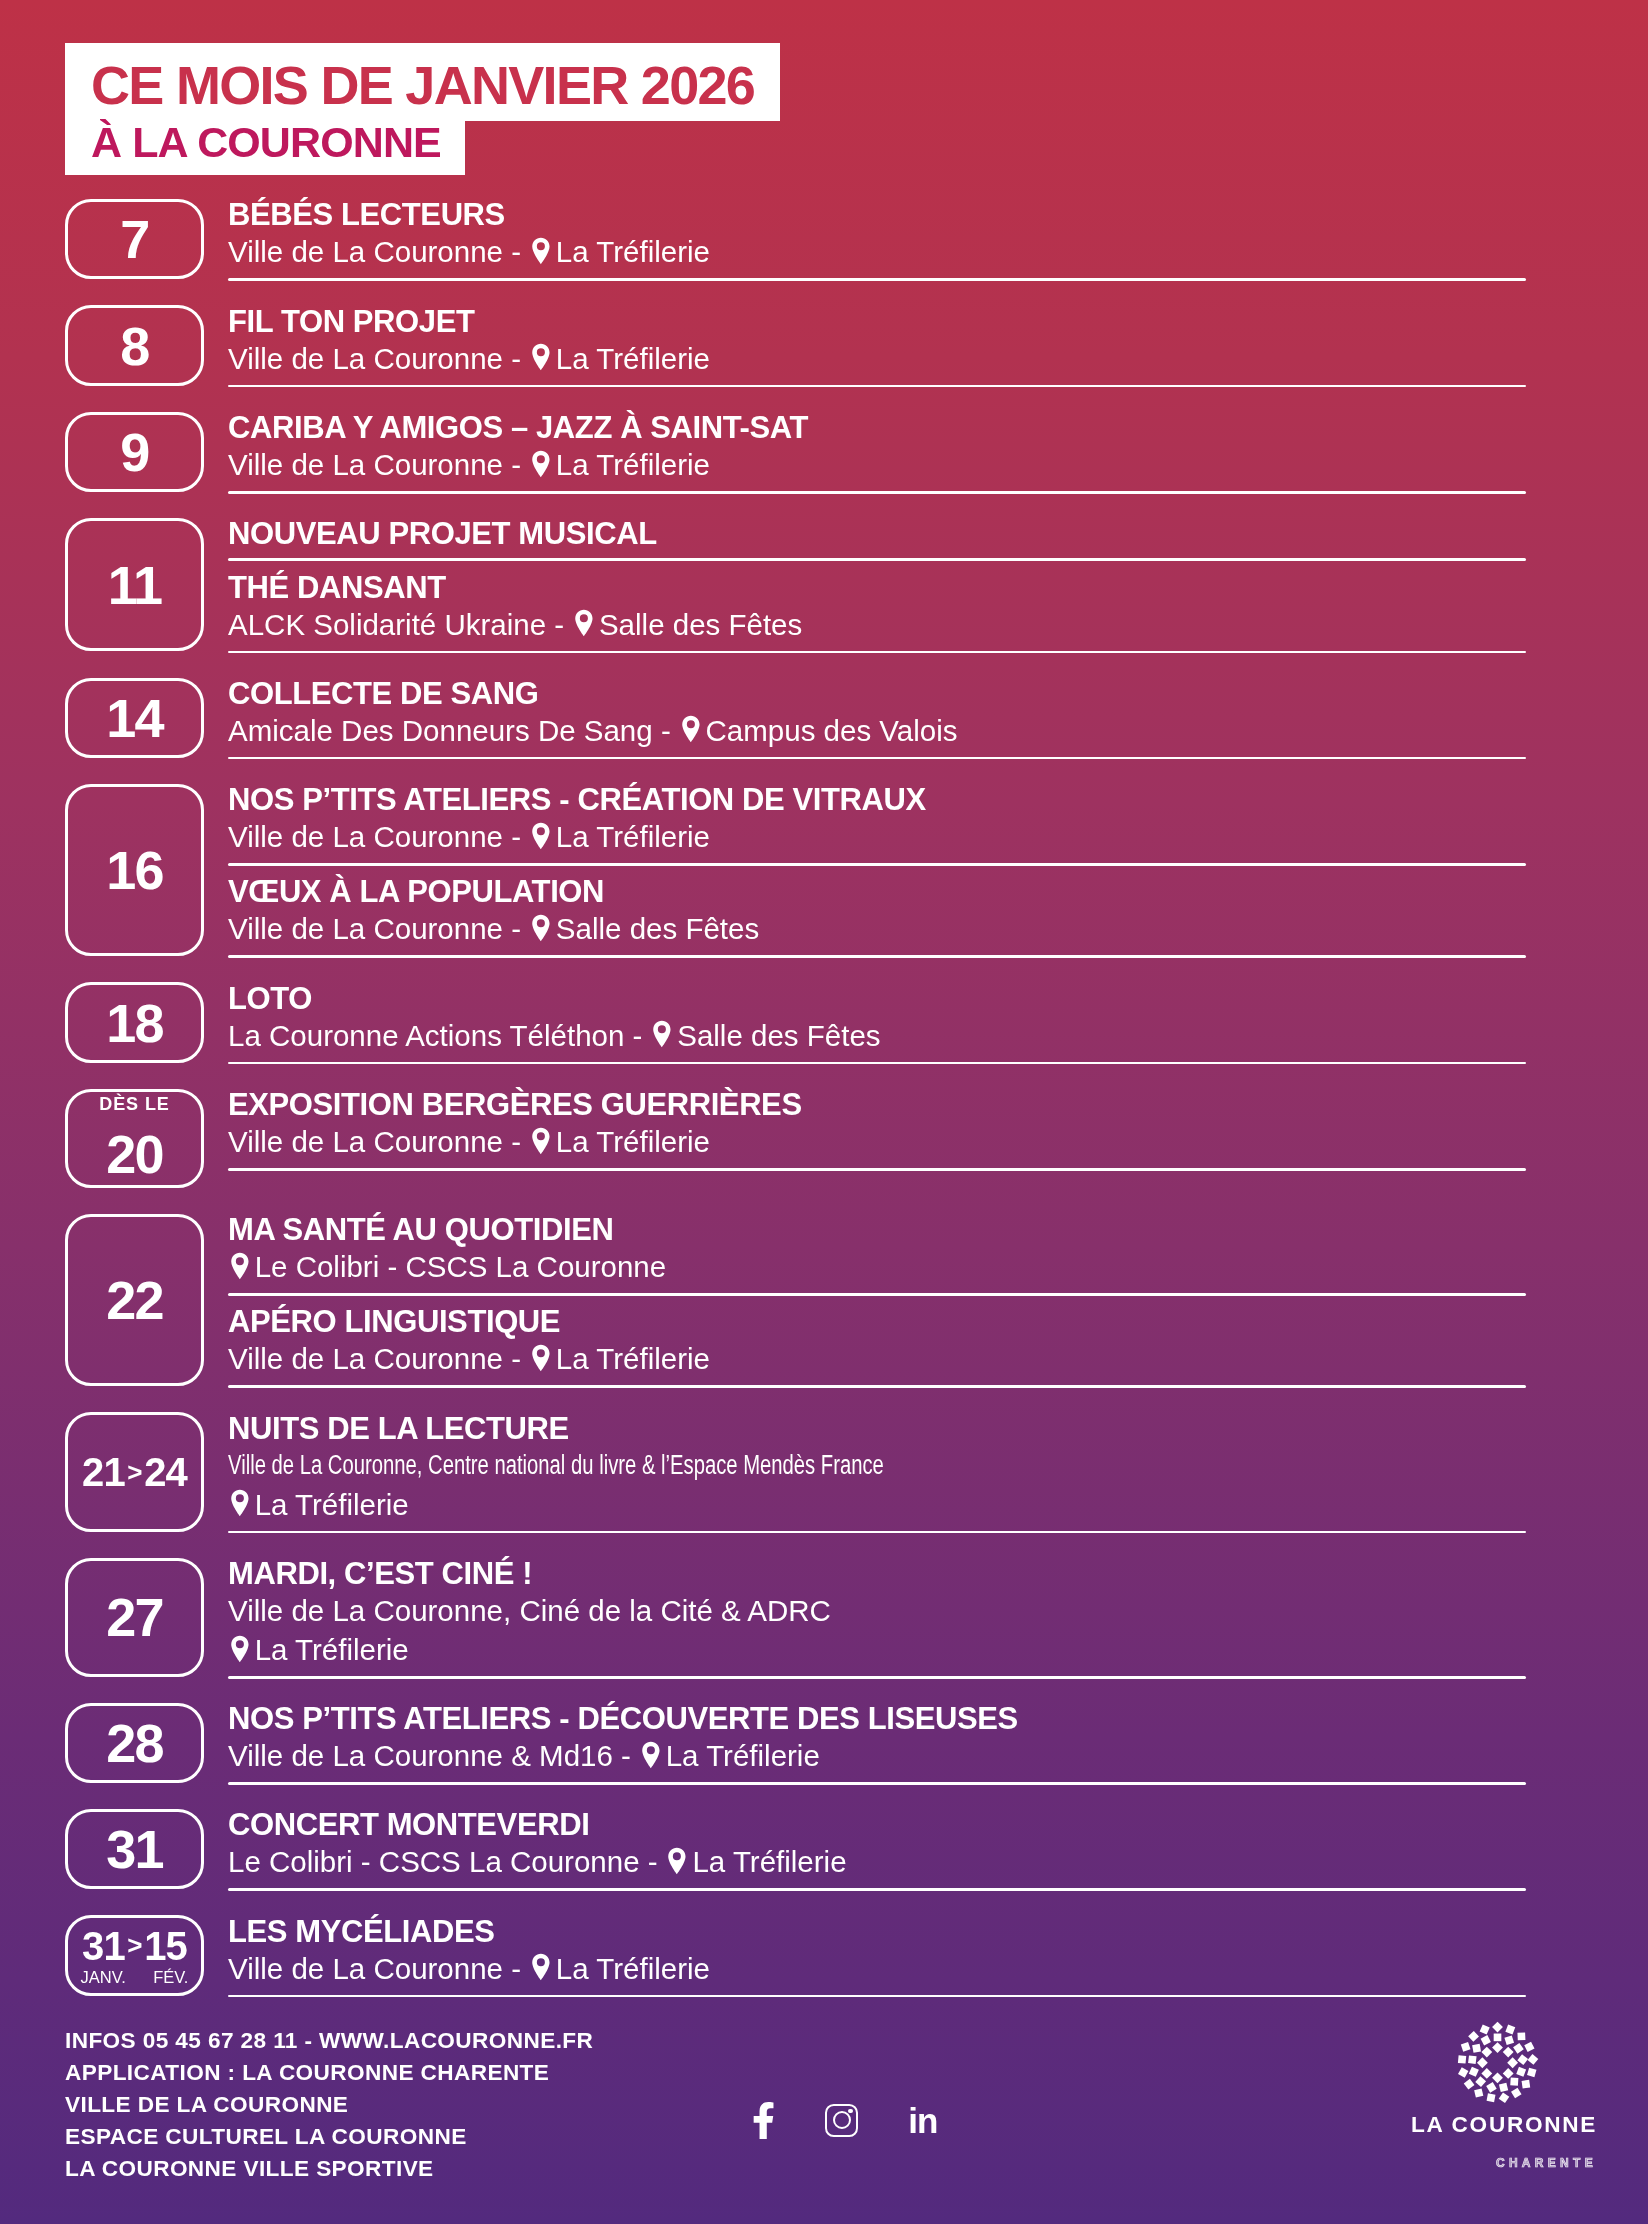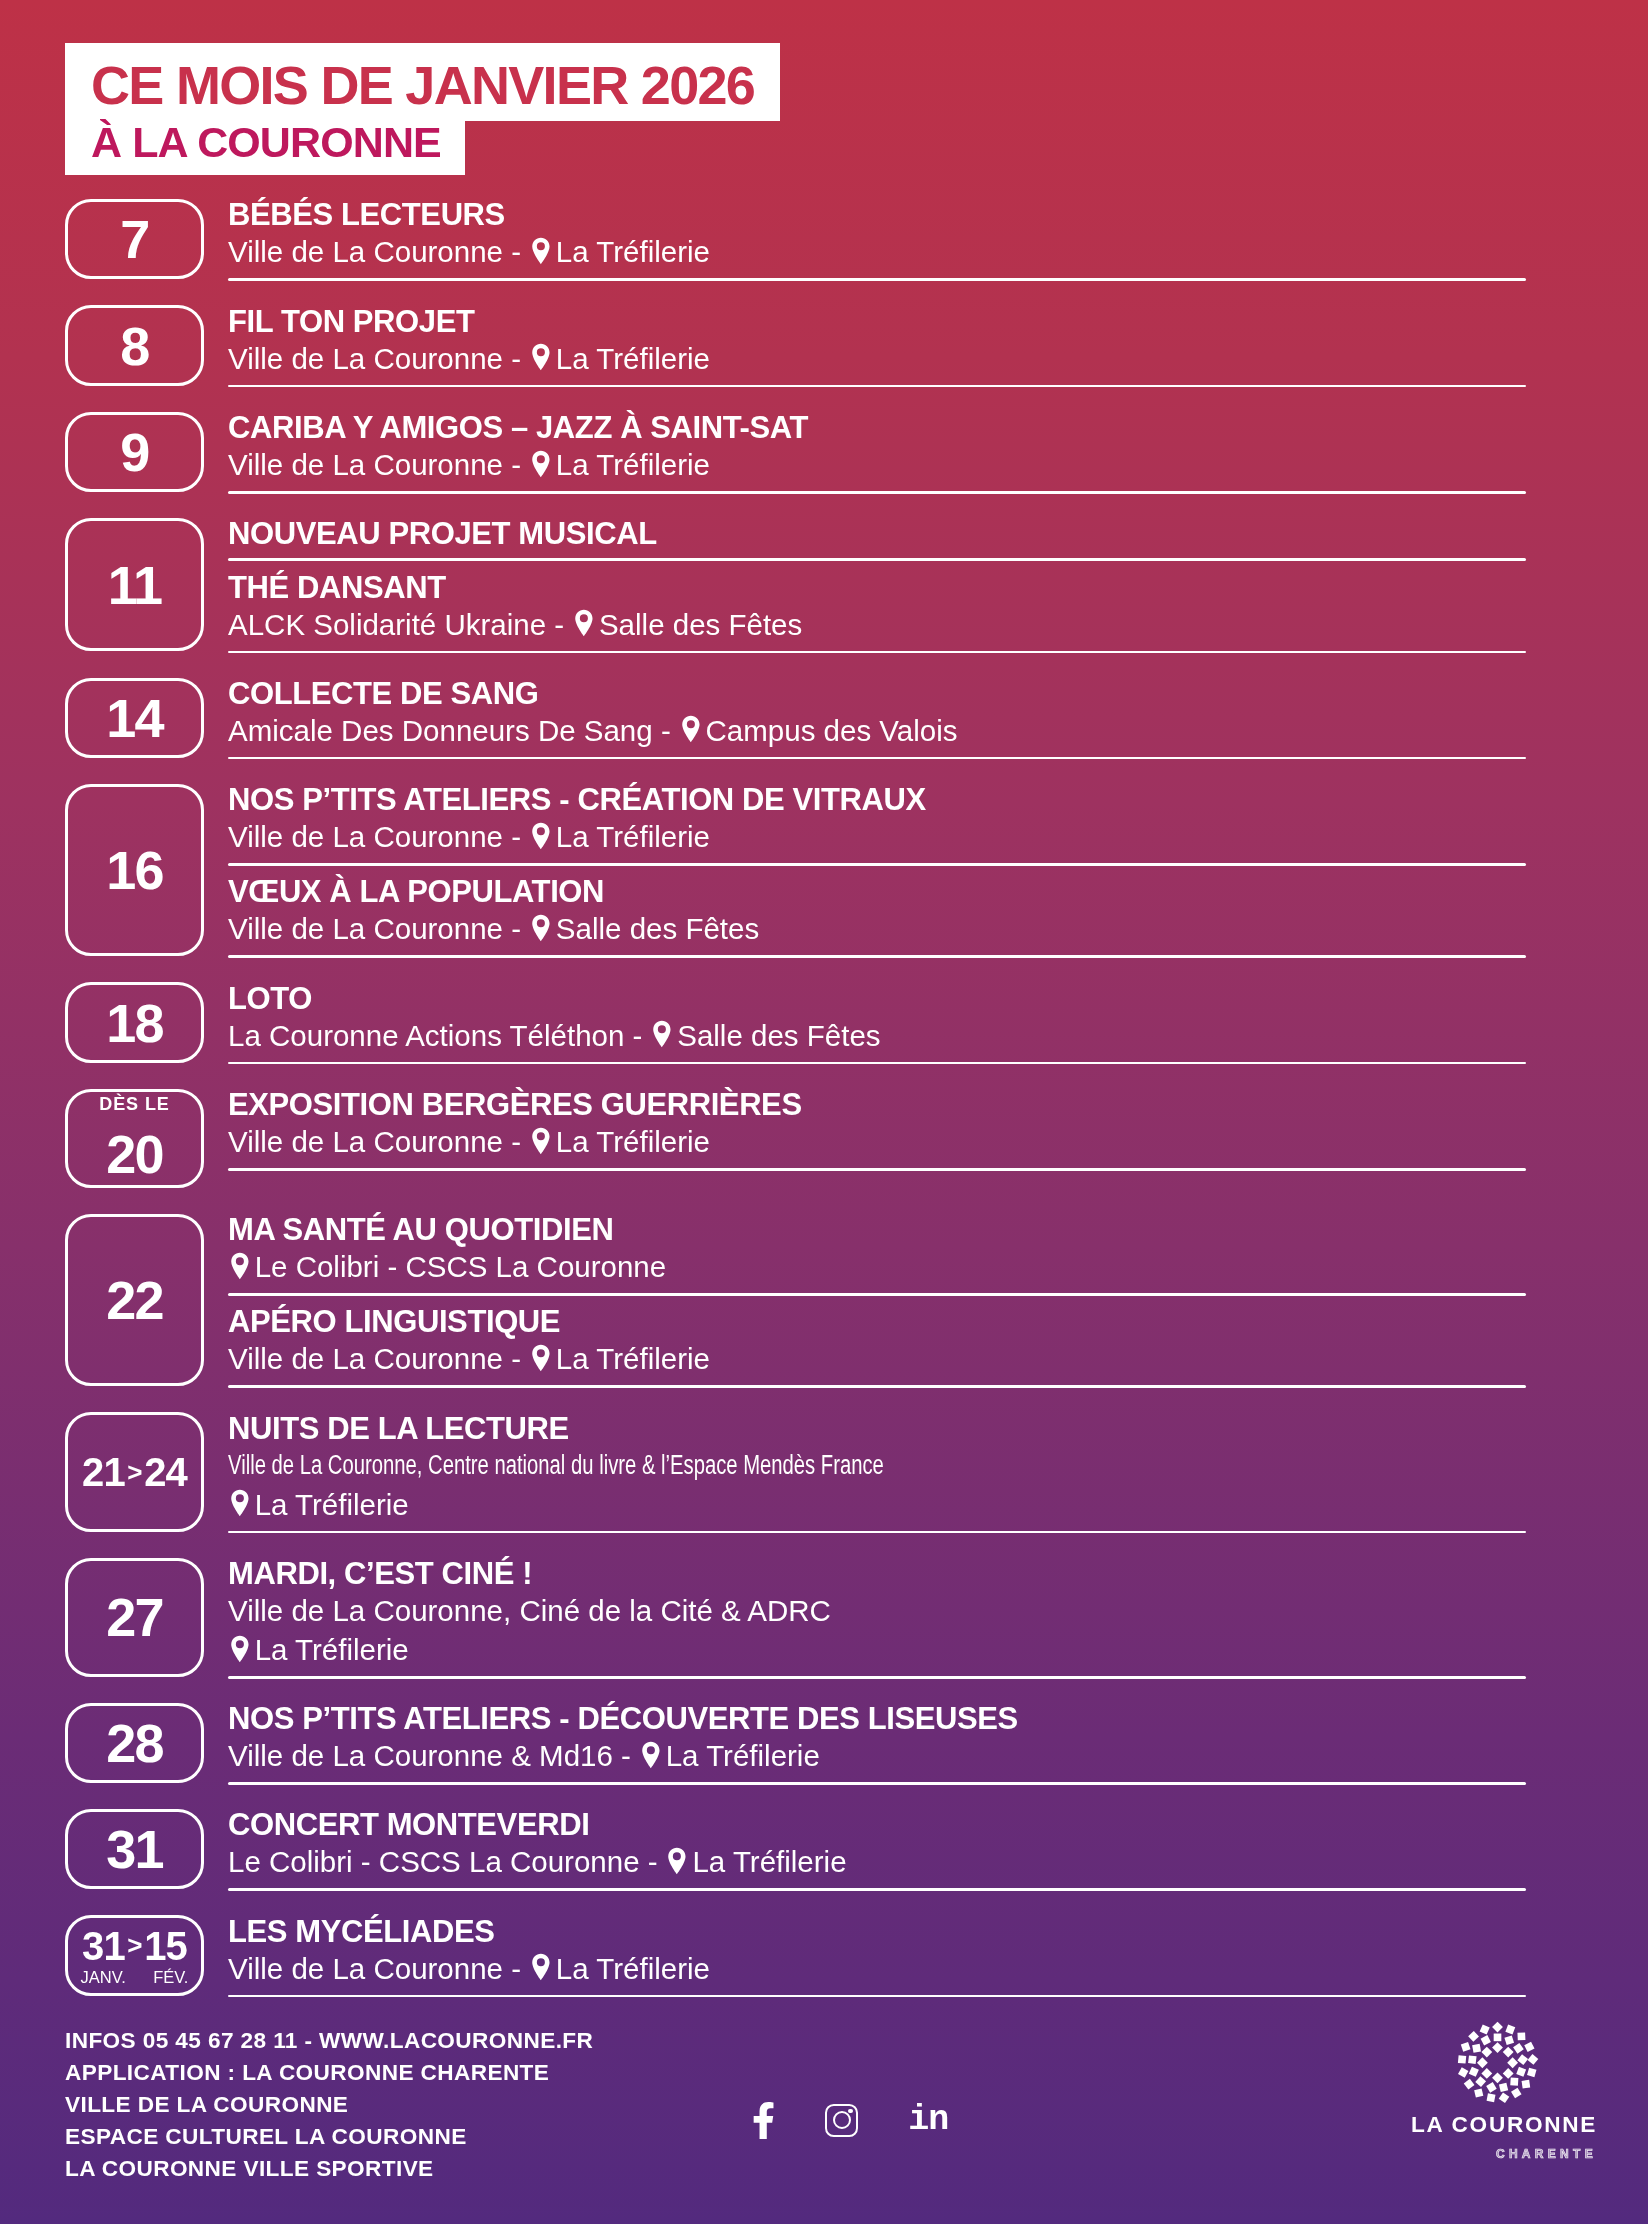--- a/index.html
+++ b/index.html
@@ -36,32 +36,32 @@
   .badge-bottom{display:flex;justify-content:space-between;width:88%;font-size:16.5px;font-weight:400;line-height:1;margin-top:3.5px;}
   .items{flex:1;min-width:0;}
   .item-title{font-size:31px;font-weight:800;line-height:35px;letter-spacing:-0.4px;}
   .item-line{font-size:29.5px;font-weight:400;line-height:39px;white-space:nowrap;}
   .item-line.condensed{font-size:27px;transform:scaleX(0.75);transform-origin:left center;}
   .pin{height:28px;width:auto;margin:0 5.2px -2.6px 1.7px;}
   .divider{height:2.6px;background:#fff;margin:7px 0 8.7px 0;border-radius:1.7px;}
   
   .footer{position:relative;margin:19px 0 0 65px;height:191px;}
   .footer-lines{font-size:22.6px;font-weight:700;line-height:32px;letter-spacing:0.4px;margin-top:7px;}
-  .social{position:absolute;left:687px;top:76px;display:flex;gap:50px;align-items:flex-start;font-family:Liberation Mono, monospace;}
+  .social{position:absolute;left:687px;top:76px;display:flex;gap:50px;align-items:flex-start;}
   .social-icon{display:inline-flex;align-items:center;justify-content:center;height:38px;}
   .fb-svg{height:37px;width:auto;}
   .ig-box{width:33px;height:33px;border:2.6px solid #fff;border-radius:8.7px;position:relative;box-sizing:border-box;}
   .ig-lens{position:absolute;left:50%;top:50%;width:14px;height:14px;border:2.6px solid #fff;border-radius:50%;transform:translate(-50%,-50%);}
   .ig-dot{position:absolute;right:3.5px;top:3.5px;width:4.3px;height:4.3px;background:#fff;border-radius:50%;}
   .li-glyph{font-size:35px;font-weight:800;line-height:1;letter-spacing:-0.9px;}
   .logo{position:absolute;right:52px;top:-5.2px;width:200px;text-align:right;}
   .logo-emblem{width:103px;height:89px;display:block;margin:0 auto;}
   .logo-name{font-size:22.6px;font-weight:800;letter-spacing:1.7px;margin-top:3.5px;white-space:nowrap;}
   .logo-sub{font-size:12px;font-weight:700;letter-spacing:4.3px;color:rgba(255,255,255,0.45);
-    -webkit-text-stroke:0.7px rgba(255,255,255,0.85);margin-top:9px;}
+    -webkit-text-stroke:0.7px rgba(255,255,255,0.85);margin-top:18px;}
 </style>
 </head>
 <body>
 
 <div class="header">
   <div class="title-box">CE MOIS DE JANVIER 2026</div>
   <div class="subtitle-box">À LA COURONNE</div>
 </div>
 
 <div class="events" id="events">

